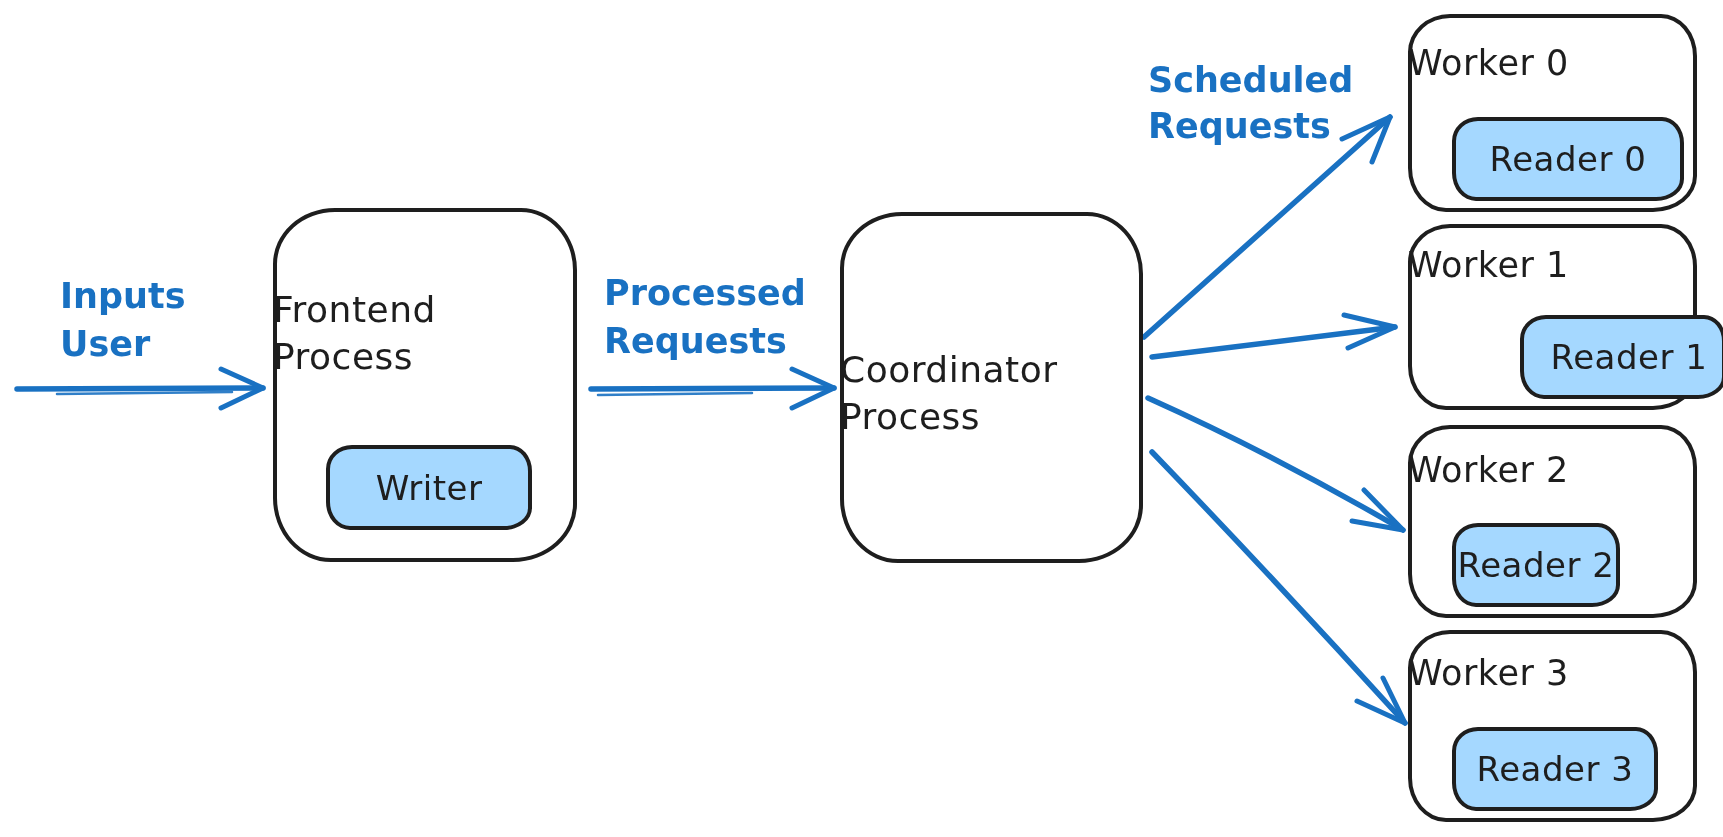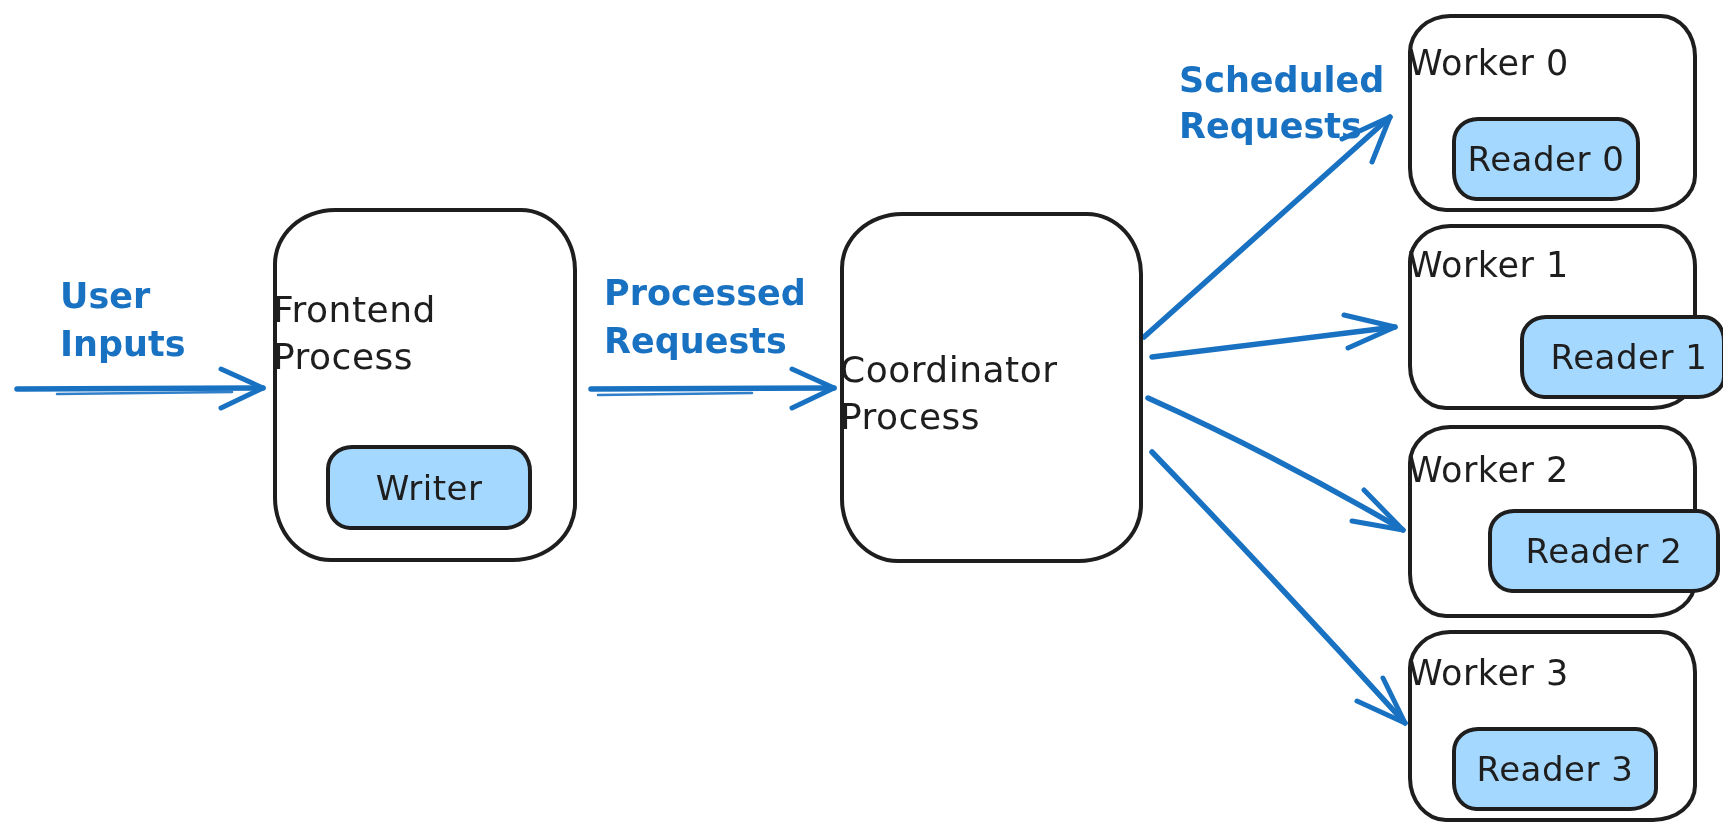--- a/index.html
+++ b/index.html
@@ -95,28 +95,28 @@
       <path d="M1148 398 Q1275 455 1403 530"></path>
       <path class="head" d="M1403 530 L1364 490 M1403 530 L1352 521"></path>
     </g>
     <g>
       <path d="M1152 452 Q1280 585 1405 723"></path>
       <path class="head" d="M1405 723 L1383 678 M1405 723 L1357 701"></path>
     </g>
   </svg>
 
   <div class="flow-label" style="left:60px;top:272px;">
+    <div>Inputs</div>
     <div>User</div>
-    <div>Inputs</div>
   </div>
   <div class="flow-label" style="left:604px;top:269px;">
     <div>Processed</div>
     <div>Requests</div>
   </div>
-  <div class="flow-label" style="left:1148px;top:57px;line-height:46px;margin-left:31px;">
+  <div class="flow-label" style="left:1148px;top:57px;line-height:46px;">
     <div>Scheduled</div>
     <div>Requests</div>
   </div>
 
   <div class="node big" style="left:273px;top:208px;width:304px;height:354px;"></div>
   <div class="node-title" style="left:273px;top:286px;width:304px;">
     <div>Frontend</div>
     <div>Process</div>
   </div>
   <div class="chip" style="left:326px;top:445px;width:206px;height:85px;">
@@ -124,33 +124,33 @@
   </div>
 
   <div class="node big" style="left:840px;top:212px;width:303px;height:351px;"></div>
   <div class="node-title" style="left:840px;top:346px;width:303px;">
     <div>Coordinator</div>
     <div>Process</div>
   </div>
 
   <div class="node worker" style="left:1408px;top:14px;width:289px;height:198px;"></div>
   <div class="worker-title" style="left:1408px;top:40px;width:289px;">Worker 0</div>
-  <div class="chip" style="left:1452px;top:117px;width:188px;height:84px;">
+  <div class="chip" style="left:1452px;top:117px;width:232px;height:84px;">
     <span>Reader 0</span>
   </div>
 
   <div class="node worker" style="left:1408px;top:224px;width:289px;height:186px;"></div>
   <div class="worker-title" style="left:1408px;top:242px;width:289px;">Worker 1</div>
   <div class="chip" style="left:1520px;top:315px;width:206px;height:84px;padding-left:12px;">
     <span>Reader 1</span>
   </div>
 
   <div class="node worker" style="left:1408px;top:425px;width:289px;height:193px;"></div>
   <div class="worker-title" style="left:1408px;top:447px;width:340px;">Worker 2</div>
-  <div class="chip" style="left:1452px;top:509px;width:232px;height:84px;margin-left:36px;">
+  <div class="chip" style="left:1452px;top:523px;width:168px;height:84px;">
     <span>Reader 2</span>
   </div>
 
   <div class="node worker" style="left:1408px;top:630px;width:289px;height:192px;"></div>
   <div class="worker-title" style="left:1408px;top:650px;width:229px;">Worker 3</div>
   <div class="chip" style="left:1452px;top:727px;width:206px;height:84px;">
     <span>Reader 3</span>
   </div>
 
 </div>

